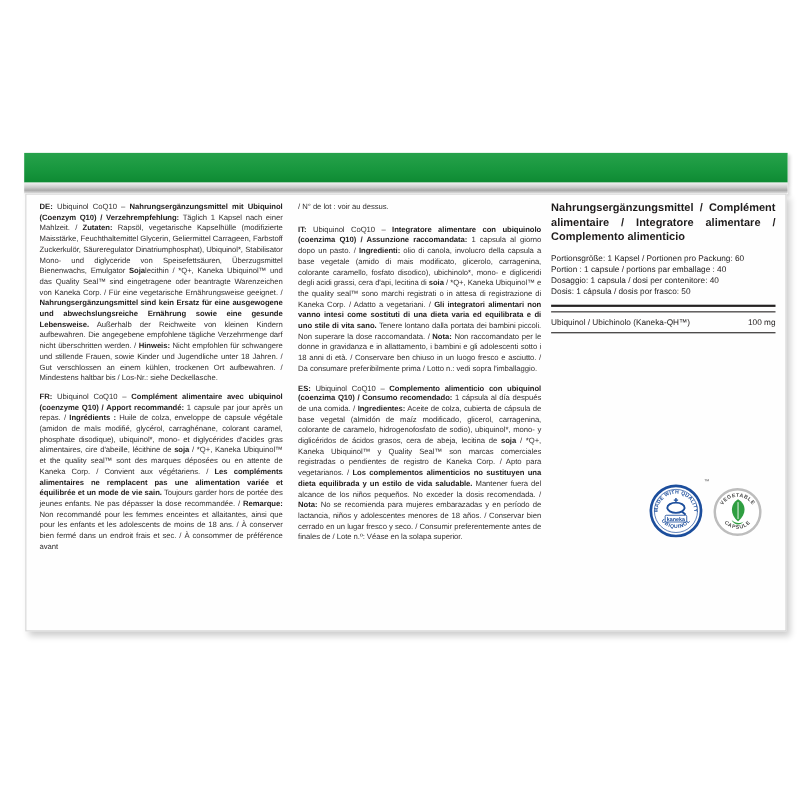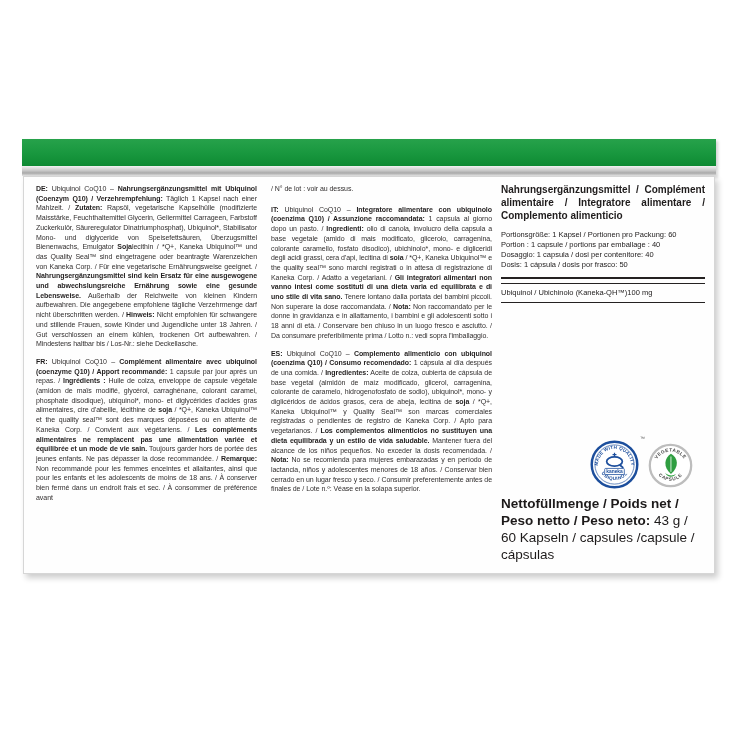--- a/index.html
+++ b/index.html
@@ -36,21 +36,21 @@
   .lotline { margin-bottom:11px !important; }
   .panel { position:absolute; left:477px; top:6px; width:204px; color:#242121; }
   .panel-heading {
     font-weight:bold; font-size:10px; line-height:13px; text-align:justify;
     margin:0 0 8px 0; color:#1f1c1c;
   }
   .serv { font-size:7.5px; line-height:10px; white-space:nowrap; }
   .rule-thick { border:none; border-top:2px solid #242121; margin:7px 0 4px 0; }
   .rule-thin  { border:none; border-top:1px solid #242121; margin:4px 0 4px 0; }
   .amount-header { font-weight:bold; font-size:7.5px; line-height:10px; text-align:justify; }
-  .ing-row { display:flex; justify-content:flex-start; font-size:7.5px; line-height:10px; }
+  .ing-row { display:flex; justify-content:space-between; font-size:7.5px; line-height:10px; }
   .seal { position:absolute; }
   .seal-kaneka { left:566px; top:263px; }
   .seal-veg    { left:624px; top:266px; }
   .seal-tm { position:absolute; left:616px; top:258px; font-size:5px; color:#555; }
   .net {
     position:absolute; left:477px; top:318px; width:225px;
     font-size:13.5px; line-height:17px; color:#1d1a1a; white-space:nowrap;
   }
   .net .bold { font-weight:bold; }
 </style>
@@ -127,20 +127,14 @@
         <textPath href="#varcBot" startOffset="50%" text-anchor="middle">CAPSULE</textPath>
       </text>
       <g>
         <path d="M51 24 C67 33 70 53 51 69 C33 54 36 33 51 24 Z" fill="#2f9e41"></path>
         <path d="M51 30 L51 64" stroke="#e9f6ec" stroke-width="2" fill="none"></path>
         <path d="M38 66 C45 73 55 74 62 69 C56 78 43 77 38 66 Z" fill="#2f9e41"></path>
       </g>
     </svg>
   </div>
 
-  <div class="net">
-    <div class="bold">Nettofüllmenge / Poids net /</div>
-    <div><span class="bold">Peso netto / Peso neto:</span><span> 43 g /</span></div>
-    <div>60 Kapseln / capsules /capsule /</div>
-    <div>cápsulas</div>
-  </div>
 
 </div>
 
 </body></html>

